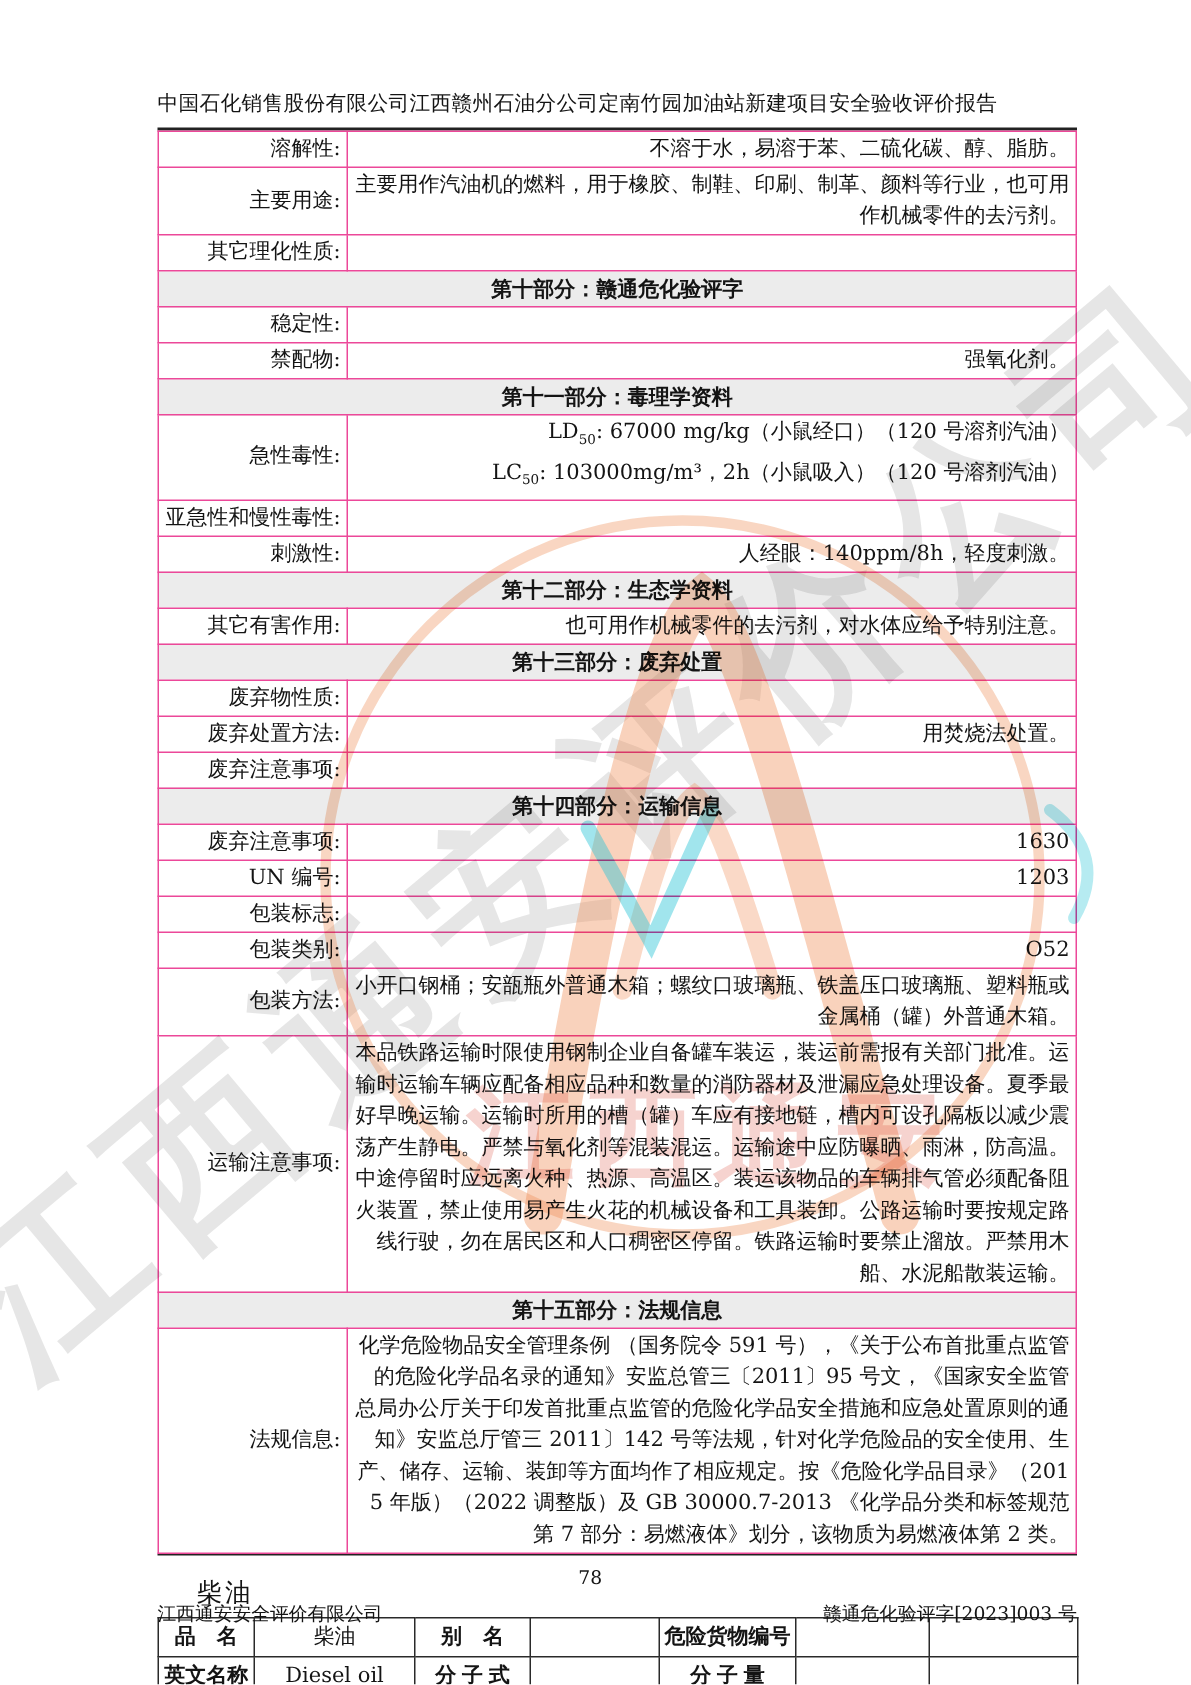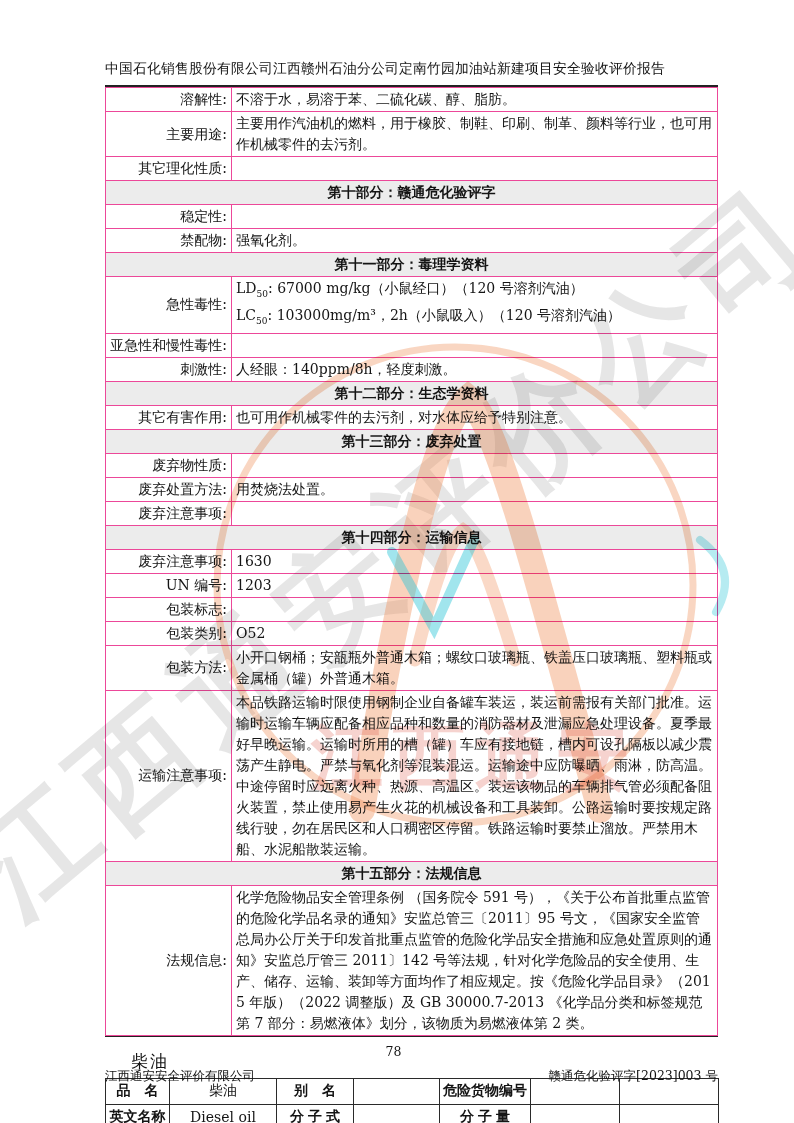--- a/index.html
+++ b/index.html
@@ -11,21 +11,21 @@
   .doc-header{
     font-size:13.8px;letter-spacing:.2px;white-space:nowrap;
     padding-bottom:7px;border-bottom:2px solid #222;margin-bottom:0;
   }
   table.msds{width:613px;border-collapse:collapse;table-layout:fixed;}
   table.msds td{
     border:1px solid #ec4899;font-size:14px;line-height:21px;
     padding:1px 4px;vertical-align:middle;word-break:break-all;
   }
   td.lbl{width:126px;text-align:right;padding-right:6px;height:20px;}
-  td.val{text-align:left;}
+  td.val{text-align:right;}
   td.section{
     background:#ececec;text-align:center;font-weight:bold;
     font-family:"Liberation Sans","DejaVu Sans",sans-serif;font-size:14.5px;
     border-top:2px solid #222;border-bottom:2px solid #222;height:20px;
   }
   td sub{font-size:9px;}
   .diesel-heading{
     margin:14px 0 5px 26px;font-size:17px;letter-spacing:2px;
   }
   table.diesel{width:613px;border-collapse:collapse;table-layout:fixed;}

